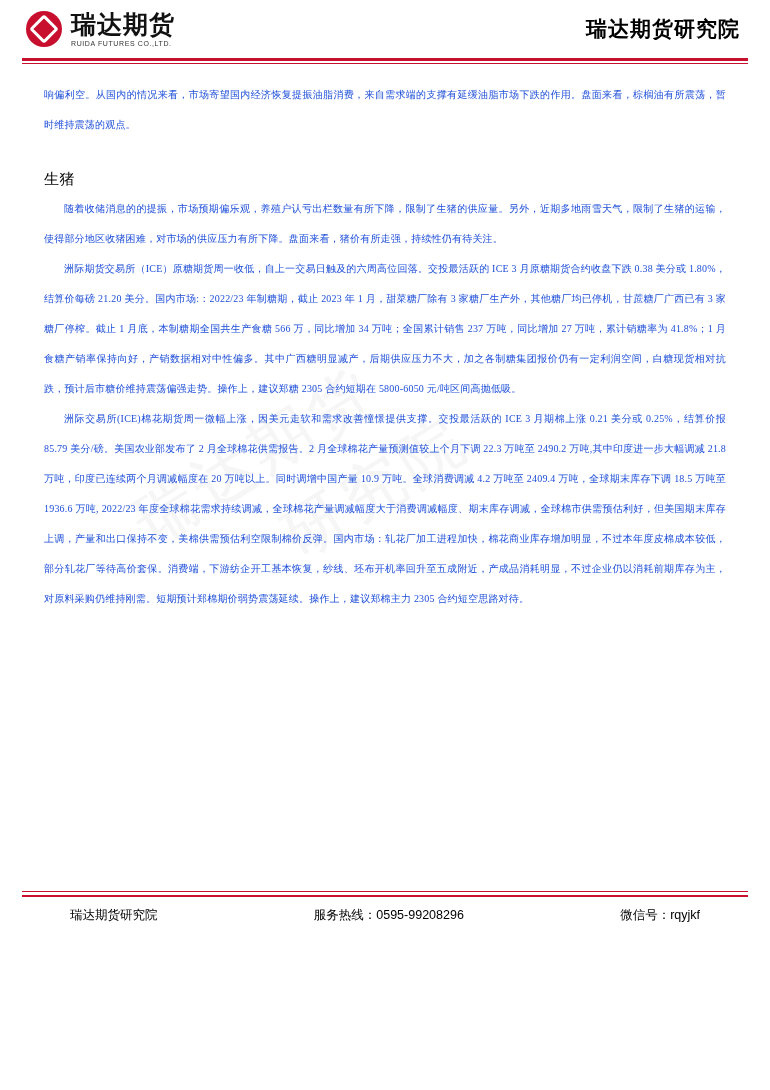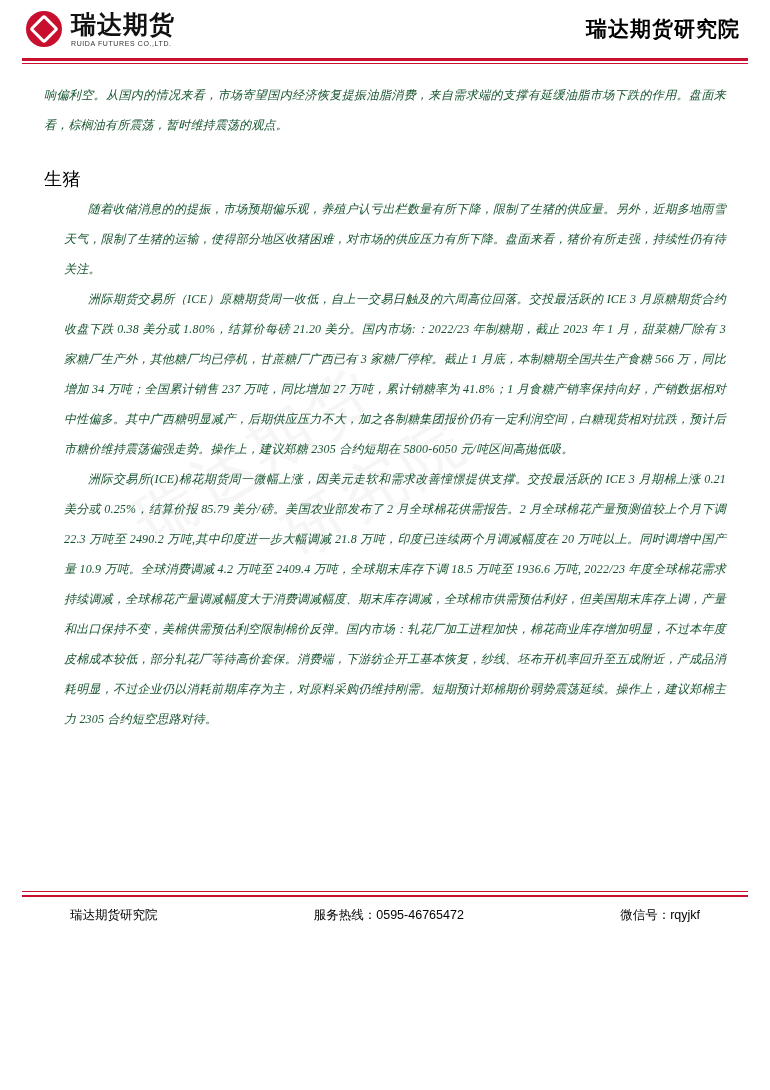--- a/index.html
+++ b/index.html
@@ -98,35 +98,33 @@
 
   
   .content {
     padding: 16px 44px 0 44px;
     box-sizing: border-box;
     position: relative;
     z-index: 2;
   }
   p.para {
     margin: 0 0 0 0;
-    font-size: 12px;
+    font-size: 10px;
     line-height: 30px;
     text-align: justify;
     text-justify: inter-ideograph;
     letter-spacing: 0.2px;
-    color: #14532d;
-    font-style: italic;
+    color: #1d4ed8;
   }
   p.indent {
     text-indent: 2em;
-    margin-left: 20px;
   }
   h3.section {
     margin: 24px 0 0 0;
-    font-size: 18px;
+    font-size: 15px;
     font-weight: normal;
     line-height: 30px;
     letter-spacing: 0.5px;
   }
 
   
   .watermark {
     position: absolute;
     left: 185px;
     top: 350px;
@@ -216,18 +214,18 @@
 
     <p class="para indent">洲际交易所(ICE)棉花期货周一微幅上涨，因美元走软和需求改善憧憬提供支撑。交投最活跃的 ICE 3 月期棉上涨 0.21 美分或 0.25%，结算价报 85.79 美分/磅。美国农业部发布了 2 月全球棉花供需报告。2 月全球棉花产量预测值较上个月下调 22.3 万吨至 2490.2 万吨,其中印度进一步大幅调减 21.8 万吨，印度已连续两个月调减幅度在 20 万吨以上。同时调增中国产量 10.9 万吨。全球消费调减 4.2 万吨至 2409.4 万吨，全球期末库存下调 18.5 万吨至 1936.6 万吨, 2022/23 年度全球棉花需求持续调减，全球棉花产量调减幅度大于消费调减幅度、期末库存调减，全球棉市供需预估利好，但美国期末库存上调，产量和出口保持不变，美棉供需预估利空限制棉价反弹。国内市场：轧花厂加工进程加快，棉花商业库存增加明显，不过本年度皮棉成本较低，部分轧花厂等待高价套保。消费端，下游纺企开工基本恢复，纱线、坯布开机率回升至五成附近，产成品消耗明显，不过企业仍以消耗前期库存为主，对原料采购仍维持刚需。短期预计郑棉期价弱势震荡延续。操作上，建议郑棉主力 2305 合约短空思路对待。</p>
 
   </div>
 
   <div class="footer">
     <div class="footer-rule-thin"></div>
     <div class="footer-rule"></div>
     <div class="footer-row">
       <div class="footer-cell">瑞达期货研究院</div>
-      <div class="footer-cell">服务热线：0595-46765472</div>
+      <div class="footer-cell">服务热线：0595-99208296</div>
       <div class="footer-cell">微信号：rqyjkf</div>
     </div>
   </div>
 
 </div>
 
 </body></html>

